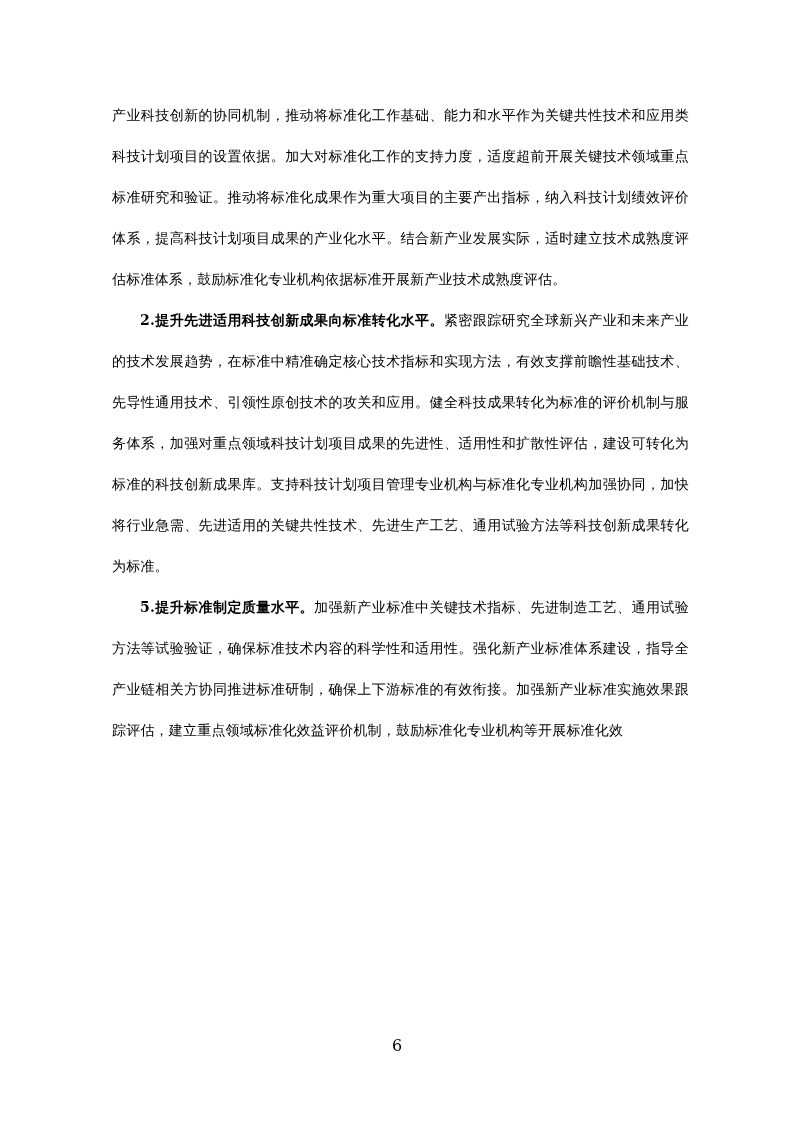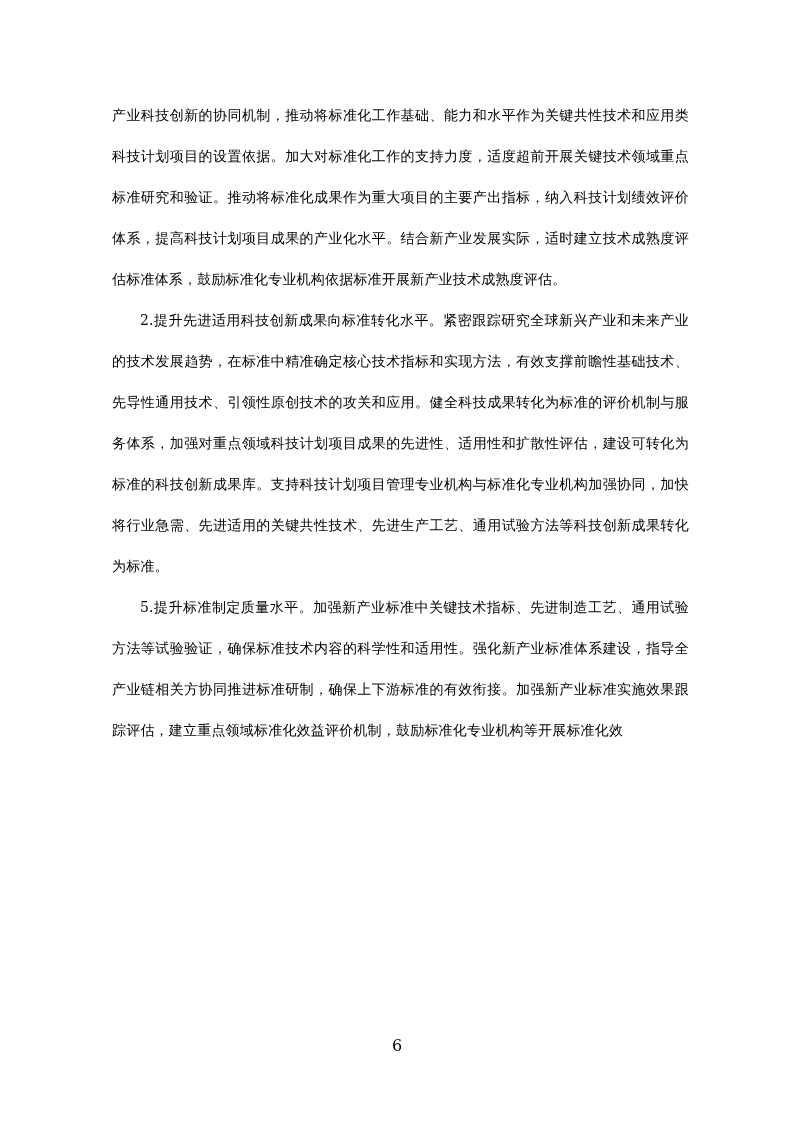--- a/index.html
+++ b/index.html
@@ -32,21 +32,21 @@
     letter-spacing: 0.2px;
   }
   .para {
     margin: 0;
     text-indent: 0;
   }
   .para.indent {
     text-indent: 2em;
   }
   .bold {
-    font-weight: normal;
+    font-weight: bold;
   }
   .page-number {
     position: absolute;
     left: 0;
     right: 0;
     bottom: 68px;
     text-align: center;
     font-size: 16px;
     font-family: "DejaVu Serif", "Liberation Serif", serif;
     color: #000000;

